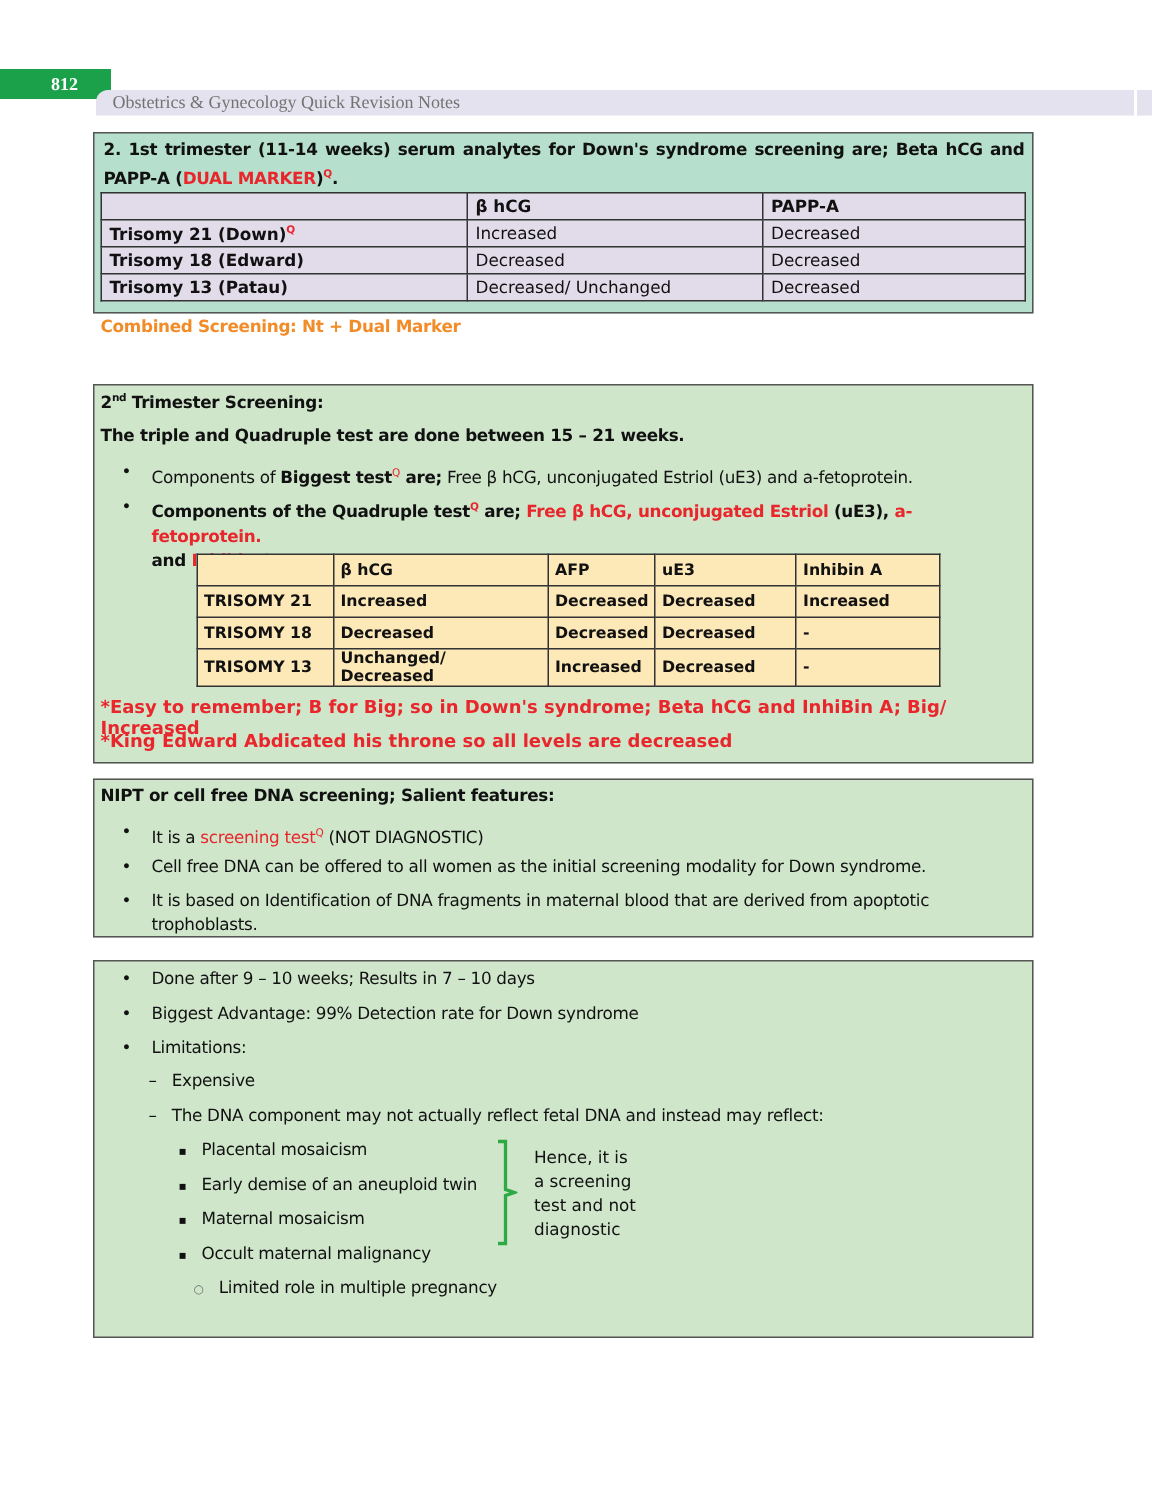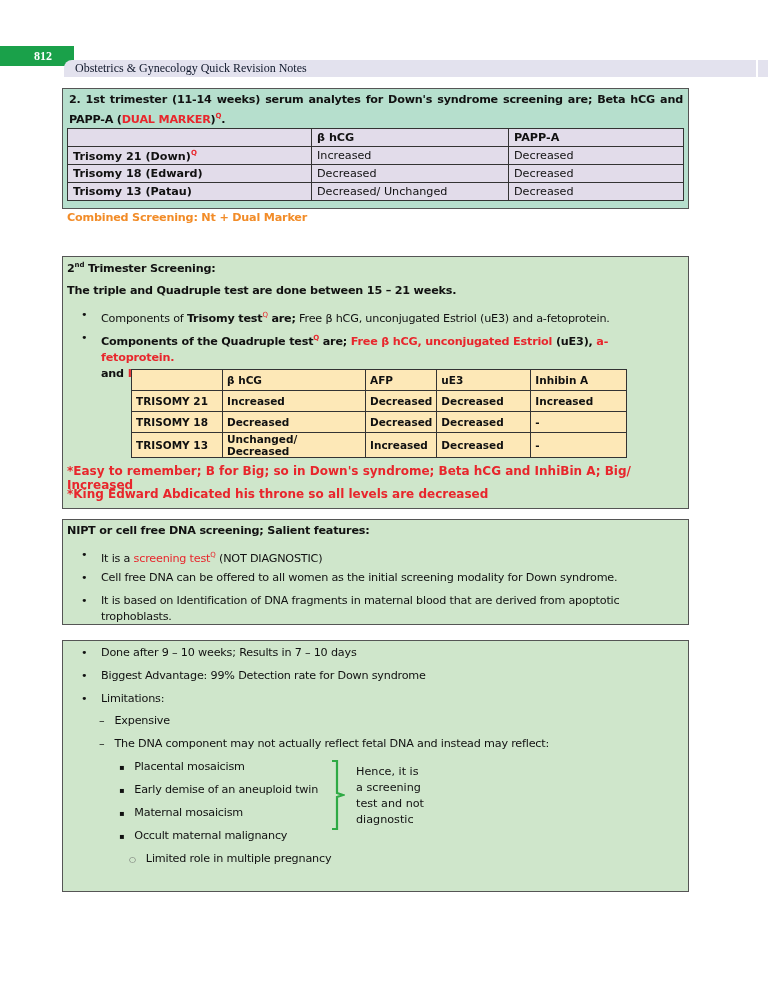--- a/index.html
+++ b/index.html
@@ -2,21 +2,21 @@
 <html><head>
 <meta charset="utf-8">
 <style>
   html, body { margin:0; padding:0; }
   body { width:768px; height:994px; background:#ffffff; position:relative; overflow:hidden;
          font-family:"DejaVu Sans", sans-serif; color:#111; }
   .page-num { position:absolute; left:0; top:46px; width:74px; height:20px; background:#1aa14a; }
   .page-num span { position:absolute; left:34px; top:3px; color:#fff; font-family:"Liberation Serif", serif; font-size:12px; font-weight:bold; }
   .header-bar { position:absolute; left:64px; top:60px; width:692px; height:17px; background:#e3e2ee;
                 border-top-left-radius:8px; }
-  .header-bar span { position:absolute; left:11px; top:1px; font-family:"Liberation Serif", serif; font-size:12px; color:#0f172a; }
+  .header-bar span { position:absolute; left:11px; top:1px; font-family:"Liberation Serif", serif; font-size:12px; color:#737373; }
   .header-end { position:absolute; left:758px; top:60px; width:10px; height:17px; background:#e3e2ee; }
 
   .box { position:absolute; left:62px; width:627px; border:1.5px solid #555; box-sizing:border-box; }
   .box1 { top:88px; height:121px; background:#b6dfcd; }
   .box2 { top:256px; height:253px; background:#cfe6cb; }
   .box3 { top:519px; height:106px; background:#cfe6cb; }
   .box4 { top:640px; height:252px; background:#cfe6cb; }
 
   .txt { font-size:11.2px; letter-spacing:-0.2px; }
   .b { font-weight:bold; }
@@ -88,21 +88,21 @@
   </tbody>
     </table>
   <div class="combined txt orange b">Combined Screening: Nt + Dual Marker</div>
 </div>
 
 <div class="box box2">
   <div class="h txt b" style="top:4px;"><span>2</span><sup style="font-size:7px">nd</sup><span> Trimester Screening:</span></div>
   <div class="h txt b" style="top:27px;">The triple and Quadruple test are done between 15 – 21 weeks.</div>
   <div class="bul txt" style="top:50px;">
     <span class="dot">•</span>
-    <span class="t"><span>Components of </span><span class="b">Trisomy test</span><sup class="q">Q</sup><span class="b"> are;</span><span> Free β hCG, unconjugated Estriol (uE3) and a-fetoprotein.</span></span>
+    <span class="t"><span>Components of </span><span class="b">Biggest test</span><sup class="q">Q</sup><span class="b"> are;</span><span> Free β hCG, unconjugated Estriol (uE3) and a-fetoprotein.</span></span>
   </div>
   <div class="bul txt" style="top:73px;">
     <span class="dot">•</span>
     <span class="t b"><span>Components of the Quadruple test</span><sup class="q">Q</sup><span> are; </span><span class="red">Free β hCG, unconjugated Estriol</span><span> (uE3), </span><span class="red">a-fetoprotein.</span><br><span>and </span><span class="red">Inhibin A.</span></span>
   </div>
   <table class="t2">
     <tbody>
         <tr>
       <td class="c0"></td>
       <td class="c1 b">β hCG</td>

